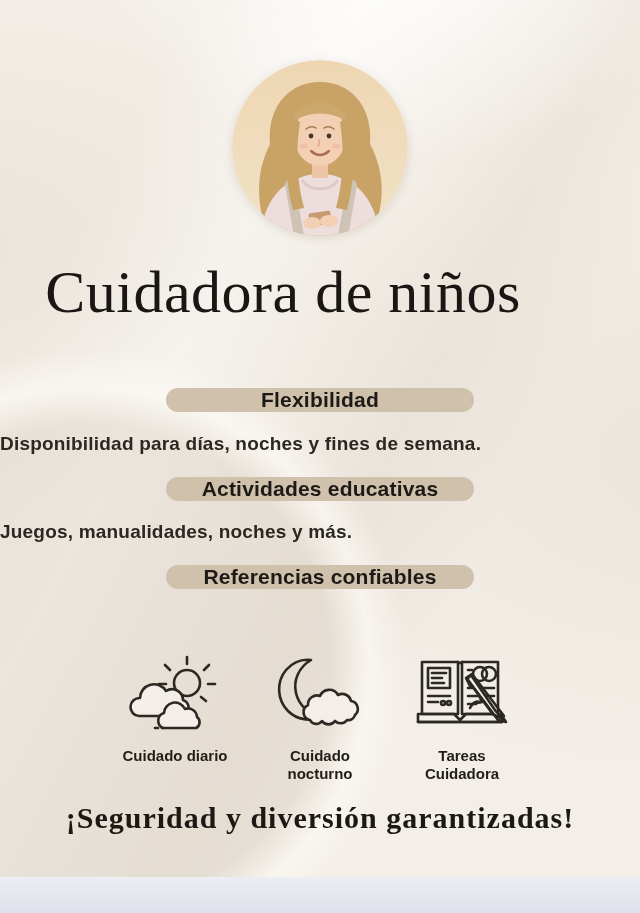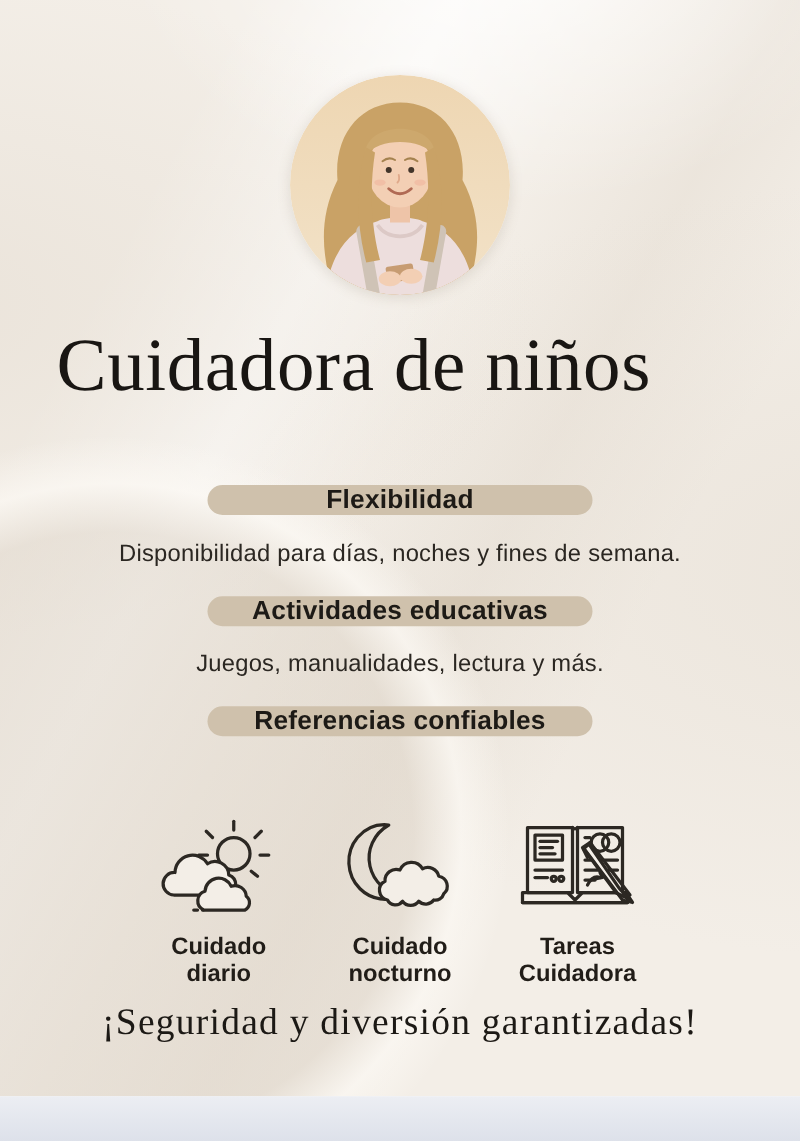--- a/index.html
+++ b/index.html
@@ -37,46 +37,46 @@
     position:absolute;left:166px;width:308px;height:24px;
     background:#cfc1ac;border-radius:18px;
     display:flex;align-items:center;justify-content:center;
     font-size:21px;font-weight:bold;color:#1d1a16;
     letter-spacing:.2px;
   }
   .badge-1{top:388px;}
   .badge-2{top:477px;justify-content:center;}
   .badge-3{top:565px;text-align:center;}
   .desc{
-    position:absolute;left:0;width:640px;text-align:center;
-    font-size:19px;color:#2b2722;letter-spacing:.2px;
+    position:absolute;left:0;width:640px;
+    font-size:19px;color:#2b2722;letter-spacing:.2px;font-weight:bold;
   }
   .desc-1{top:433px;}
   .desc-2{top:521px;}
   .desc-3{top:609px;}
   .services{
     position:absolute;left:0;top:650px;width:640px;height:140px;
   }
   .service{
     position:absolute;top:0;width:160px;
     display:flex;flex-direction:column;align-items:center;
   }
   .service-1{left:95px;}
   .service-2{left:240px;}
   .service-3{left:382px;}
   .service .icon-box{height:88px;display:flex;align-items:flex-end;justify-content:center;}
   .service-label{
     margin-top:9px;text-align:center;
-    font-size:19px;font-weight:bold;color:#211d18;line-height:1.18;
+    font-size:15px;font-weight:bold;color:#211d18;line-height:1.18;
     width:120px;
   }
   .tagline{
     position:absolute;left:0;top:801px;width:640px;text-align:center;
     font-family:"Liberation Serif",serif;
-    font-size:30px;color:#1c1915;letter-spacing:1px;font-weight:400;
+    font-size:30px;color:#1c1915;letter-spacing:1px;font-weight:700;
   }
   .viewer-strip{
     position:absolute;left:0;top:877px;width:640px;height:36px;
     background:linear-gradient(#eceef3,#dde1ea);
   }
   svg{display:block;}
 </style>
 </head>
 <body>
 
@@ -131,21 +131,21 @@
   <div class="page-title">Cuidadora de niños</div>
 
   <div class="badge badge-1">
     <span>Flexibilidad</span>
   </div>
   <div class="desc desc-1">Disponibilidad para días, noches y fines de semana.</div>
 
   <div class="badge badge-2">
     <span>Actividades educativas</span>
   </div>
-  <div class="desc desc-2">Juegos, manualidades, lectura y más.</div>
+  <div class="desc desc-2">Juegos, manualidades, noches y más.</div>
 
   <div class="badge badge-3">
     <span>Referencias confiables</span>
   </div>
 
   <div class="services">
 
     <div class="service service-1">
       <div class="icon-box">
         <svg width="100" height="84" viewBox="0 0 100 84" fill="none" stroke="#2c2823" stroke-width="2.6" stroke-linecap="round" stroke-linejoin="round">

